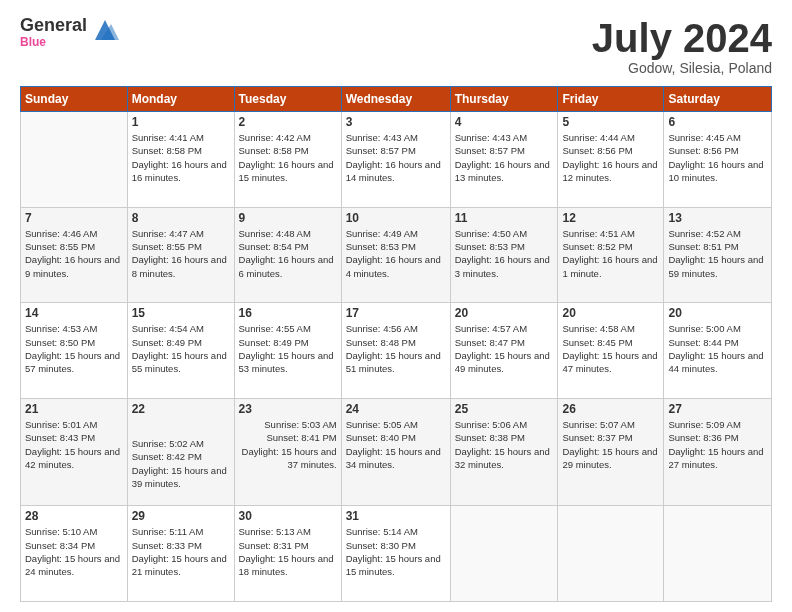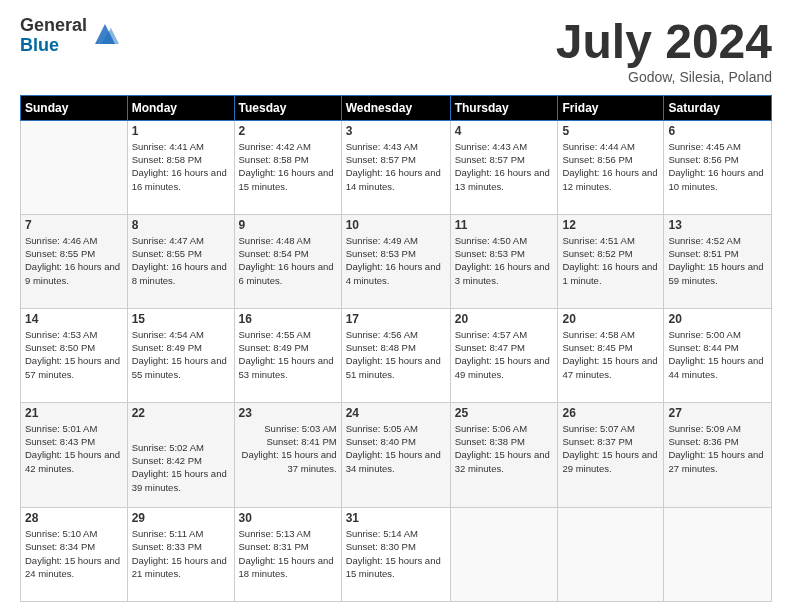--- a/index.html
+++ b/index.html
@@ -31,51 +31,51 @@
       display: flex;
       flex-direction: column;
       line-height: 1.1;
     }
     .logo-general {
       font-size: 18px;
       font-weight: bold;
       color: #333;
     }
     .logo-blue {
-      font-size: 18px;
-      font-weight: bold;
-      color: #0369a1;
+      font-size: 12px;
+      font-weight: bold;
+      color: #ec4899;
     }
     .logo-icon {
       width: 28px;
       height: 28px;
       margin-left: 4px;
       margin-top: -4px;
     }
     .title-section {
       text-align: right;
     }
     .month-title {
-      font-size: 48px;
+      font-size: 40px;
       font-weight: bold;
       color: #333;
       line-height: 1.1;
     }
     .location {
       font-size: 14px;
       color: #555;
     }
     .calendar {
       flex: 1;
       border-collapse: collapse;
       width: 100%;
       font-size: 10px;
     }
     .calendar th {
-      background-color: #000000;
+      background-color: #c2410c;
       color: #fff;
       padding: 5px 4px;
       text-align: left;
       font-size: 12px;
       font-weight: bold;
       border: 1px solid #2a6ebb;
     }
     .calendar td {
       border: 1px solid #ccc;
       vertical-align: top;

